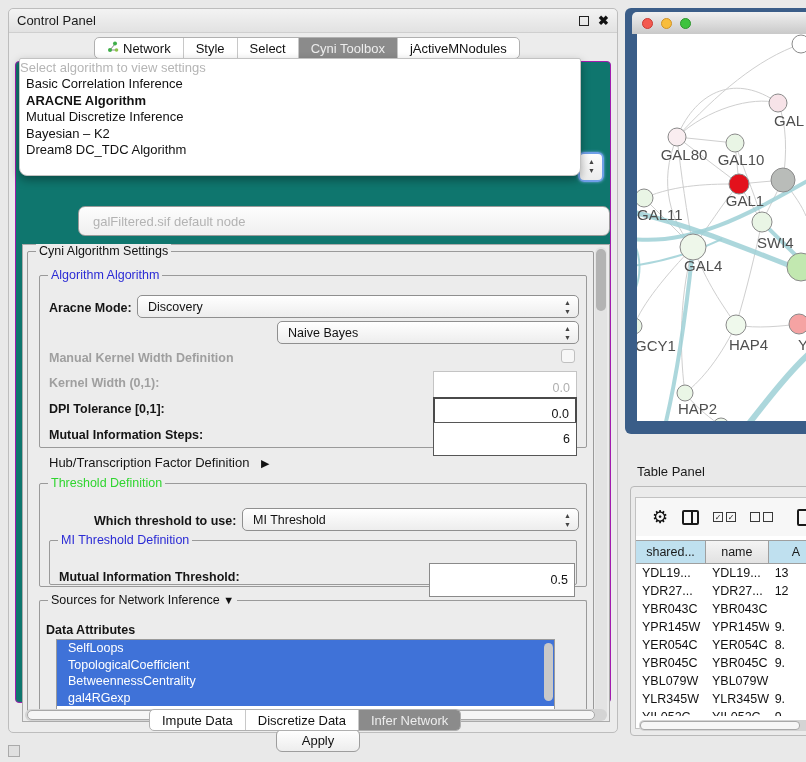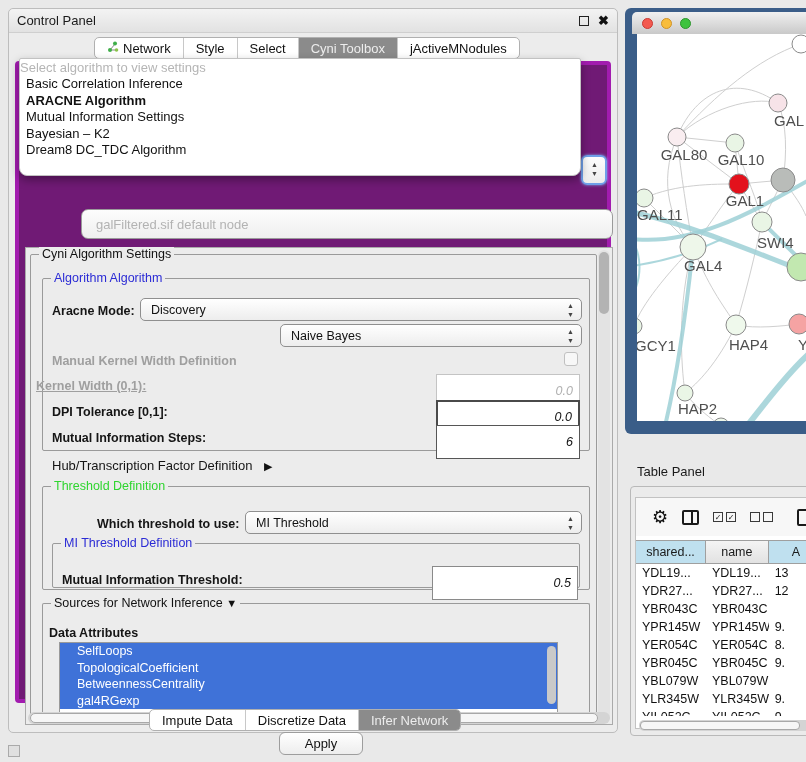--- a/index.html
+++ b/index.html
@@ -20,21 +20,21 @@
 
   
   .seg-bar { position:absolute; display:flex; background:#fff; border:1px solid #b0b0b0;
     border-radius:5px; overflow:hidden; height:22px; }
   .seg-tab { display:flex; align-items:center; gap:4px; padding:0 12px; font-size:13px;
     color:#111; border-right:1px solid #c8c8c8; white-space:nowrap; }
   .seg-tab:last-child { border-right:none; }
   .seg-tab.sel { background:#8b8b8b; color:#ededed; }
 
   #inner-panel { position:absolute; left:6px; top:52px; width:596px; height:642px;
-    background:#701a75; border:4px solid #a21caf; border-radius:4px; }
+    background:#0f766e; border:1px solid #a21caf; border-radius:4px; }
 
   
   #combo-ring { position:absolute; left:562px; top:90px; width:26px; height:30px;
     background:linear-gradient(#fdfdfd,#ececec); border:2px solid #6f9fe8; border-radius:6px;
     box-shadow:0 0 3px #7fb0f0; }
   #net-combo { position:absolute; left:62px; top:144px; width:532px; height:30px;
     background:linear-gradient(#fdfdfd,#efefef); border:1px solid #9a9a9a; border-radius:7px;
     display:flex; align-items:center; padding:0 14px; font-size:13px; color:#b3b3b3; }
 
   
@@ -55,32 +55,32 @@
   .legend.green { color:#2fd52f; }
   .lbl { position:absolute; font-size:12.5px; font-weight:bold; color:#151515; white-space:nowrap; }
   .lbl.dis { color:#9f9f9f; }
   .combo { position:absolute; height:23px; background:linear-gradient(#ffffff,#ededed);
     border:1px solid #8f8f8f; border-radius:5px; font-size:12.5px; color:#111;
     display:flex; align-items:center; padding:0 22px 0 10px; }
   .combo .arrows { position:absolute; right:7px; top:2px; font-size:7px; line-height:9px;
     color:#444; text-align:center; }
   .field { position:absolute; height:34px; background:#fff; border:1px solid #adadad;
     font-size:12.5px; color:#111; display:flex; align-items:center; justify-content:flex-end;
-    padding:0 6px;font-style:italic; }
+    padding:0 6px; }
   .field.strong { border:2px solid #4a4a4a; }
   .field.med { border:1px solid #565656; }
   .field.dis { color:#b0b0b0; border:1px solid #c4c4c4; }
   .checkbox { position:absolute; width:14px; height:14px; border:1px solid #c0c0c0;
     border-radius:3px; background:#f7f7f7; }
   .tri { display:inline-block; font-size:11px; color:#111; }
 
   #attr-list { position:absolute; left:33px; top:394px; width:499px; height:71px;
     background:#fff; border:1px solid #9a9a9a; overflow:hidden; }
   .attr-item { height:16.5px; line-height:16.5px; font-size:12.5px; color:#fff;
-    background:#3f72d8; padding-left:17px; white-space:nowrap; }
+    background:#3f72d8; padding-left:11px; white-space:nowrap; }
   #attr-vscroll { position:absolute; left:521px; top:398px; width:9px; height:58px;
     background:#c9c9c9; border-radius:5px; }
 
   .vscroll-track { position:absolute; right:2px; top:2px; bottom:2px; width:12px;
     background:#e3e3e3; border-radius:6px; }
   .vscroll-thumb { position:absolute; left:1px; top:2px; width:10px; height:62px;
     background:#b3b3b3; border-radius:5px; }
   #settings-hscroll { position:absolute; left:2px; top:464px; width:582px; height:12px;
     background:#d4d4d4; border-radius:6px; }
   #settings-hscroll .thumb { position:absolute; left:2px; top:1px; width:568px; height:10px;
@@ -192,21 +192,21 @@
       <div class="combo" style="left:114px; top:50px; width:442px;">
         <span>Discovery</span>
         <span class="arrows">▲<br>▼</span>
       </div>
       <div class="combo" style="left:254px; top:76px; width:302px;">
         <span>Naive Bayes</span>
         <span class="arrows">▲<br>▼</span>
       </div>
       <span class="lbl dis" style="left:26px; top:106px;">Manual Kernel Width Definition</span>
       <span class="checkbox" style="left:538px; top:104px;"></span>
-      <span class="lbl dis" style="left:10px; top:131px;text-decoration:underline;">Kernel Width (0,1):</span>
+      <span class="lbl dis" style="left:26px; top:131px;">Kernel Width (0,1):</span>
       <div class="field dis" style="left:410px; top:126px; width:144px;">
         <span>0.0</span>
       </div>
       <span class="lbl" style="left:26px; top:157px;">DPI Tolerance [0,1]:</span>
       <div class="field strong" style="left:410px; top:152px; width:144px;">
         <span>0.0</span>
       </div>
       <span class="lbl" style="left:26px; top:183px;text-align:right;">Mutual Information Steps:</span>
       <div class="field med" style="left:410px; top:177px; width:144px;">
         <span>6</span>
@@ -271,21 +271,21 @@
       <div class="seg-tab sel">
         <span>Infer Network</span>
       </div>
     </div>
 
   <div id="algo-dropdown">
     <div class="dd-placeholder">Select algorithm to view settings</div>
     <div id="dd-items">
         <div class="dd-item">Basic Correlation Inference</div>
         <div class="dd-item hl">ARACNE Algorithm</div>
-        <div class="dd-item">Mutual Information Settings</div>
+        <div class="dd-item">Mutual Discretize Inference</div>
         <div class="dd-item">Bayesian – K2</div>
         <div class="dd-item">Dream8 DC_TDC Algorithm</div>
       </div>
   </div>
 </div>
 
 <div id="net-window">
   <div id="net-titlebar">
     <span class="light red"></span>
     <span class="light yellow"></span>

